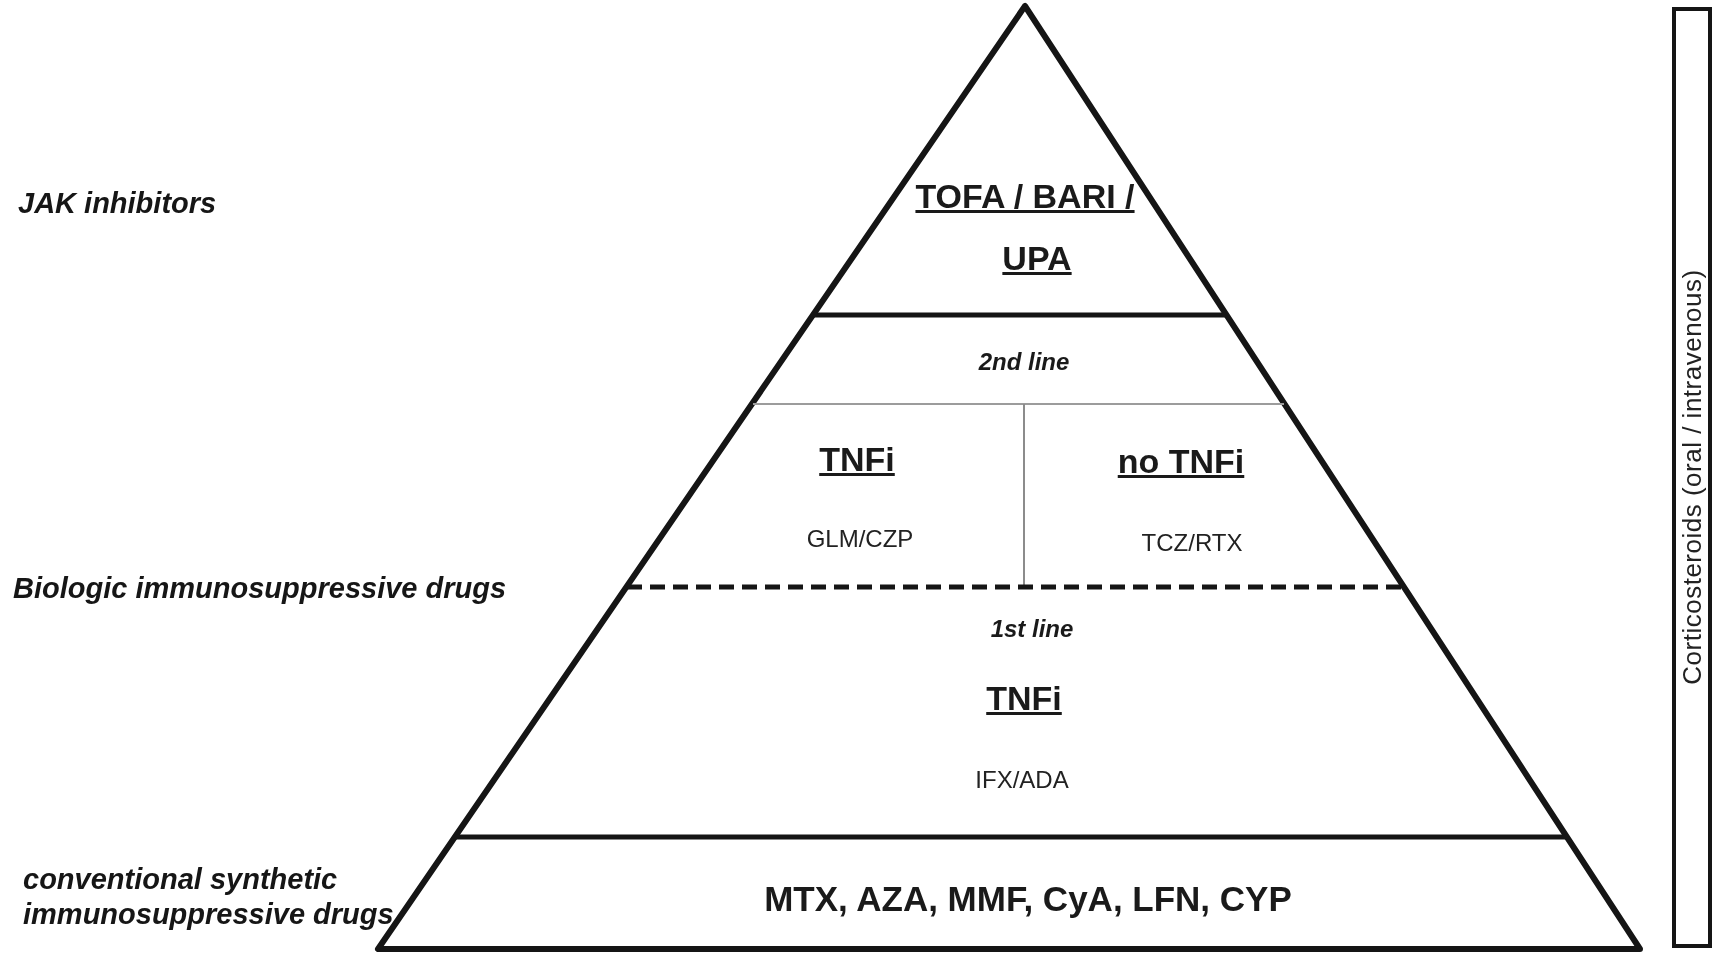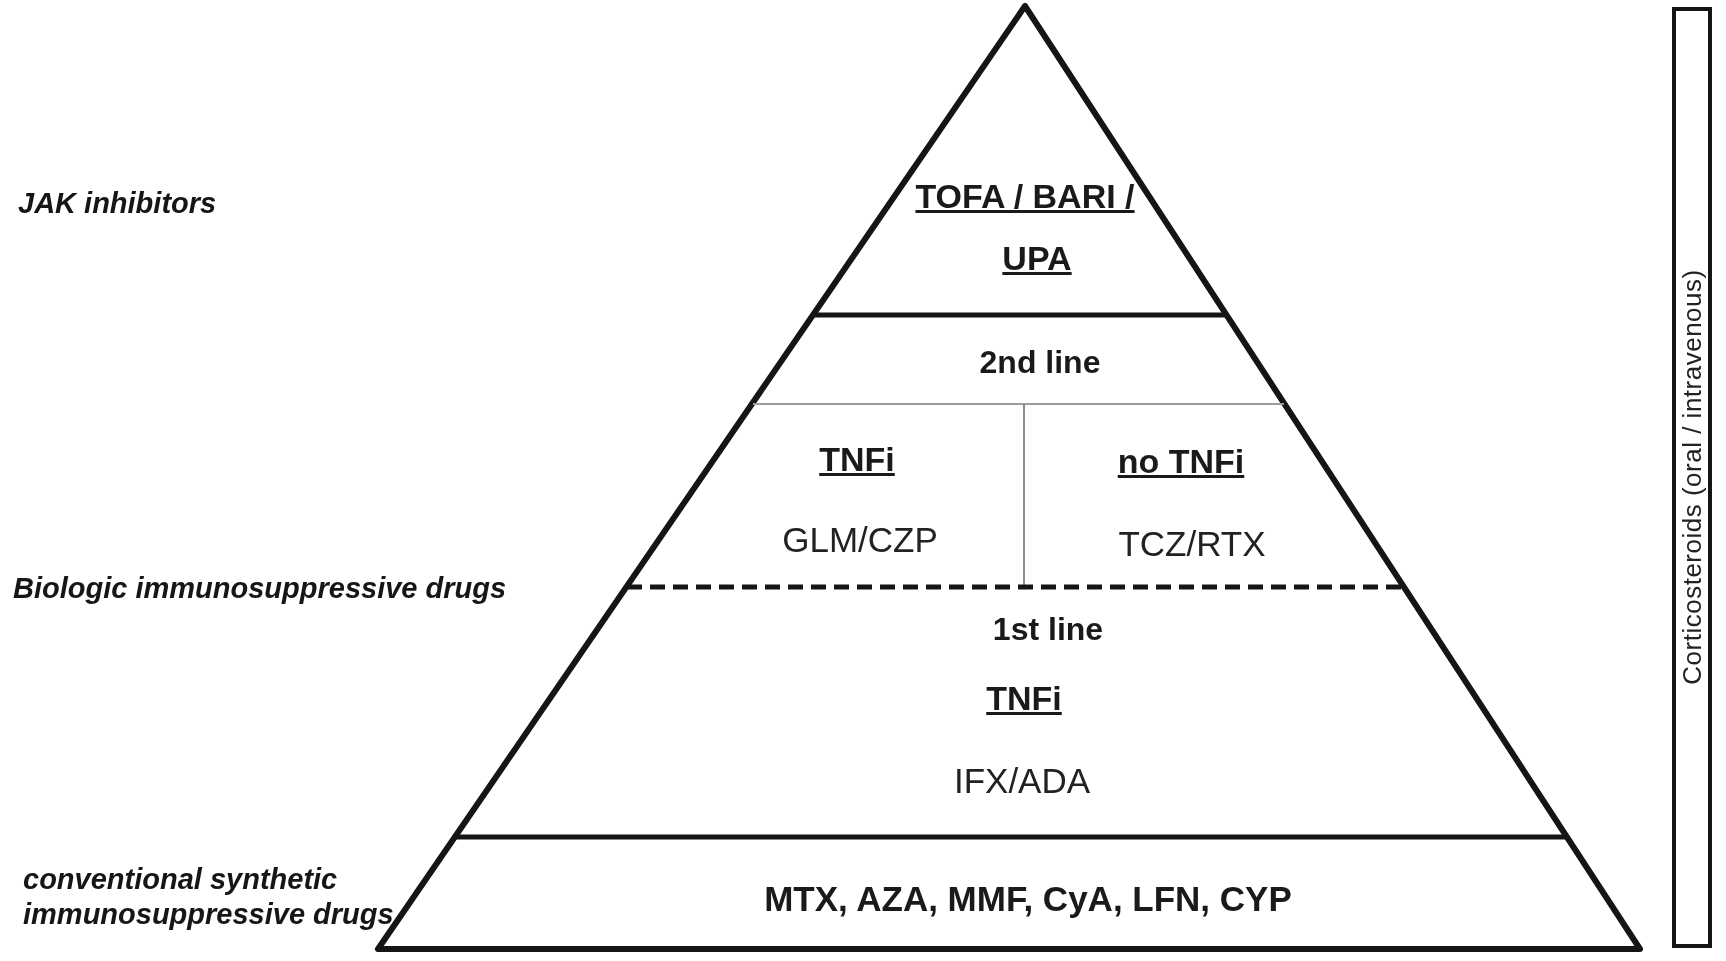--- a/index.html
+++ b/index.html
@@ -22,22 +22,22 @@
     top: 0;
   }
   .lbl {
     position: absolute;
     white-space: nowrap;
     color: #1a1a1a;
     transform: translate(-50%, -50%);
     line-height: 1;
   }
   .bold   { font-weight: 700; font-size: 34px; text-decoration: underline; }
-  .drugs  { font-weight: 400; font-size: 35px; color: #222; }
-  .stage-line { font-weight: 700; font-size: 32px; margin-left: 16px; }
+  .drugs  { font-weight: 400; font-size: 24px; color: #222; }
+  .stage-line { font-weight: 700; font-style: italic; font-size: 24px; }
   .side-label {
     position: absolute;
     font-weight: 700;
     font-style: italic;
     font-size: 29px;
     line-height: 35px;
     white-space: nowrap;
     color: #161616;
   }
   .base-drugs { font-weight: 700; font-size: 35px; }

